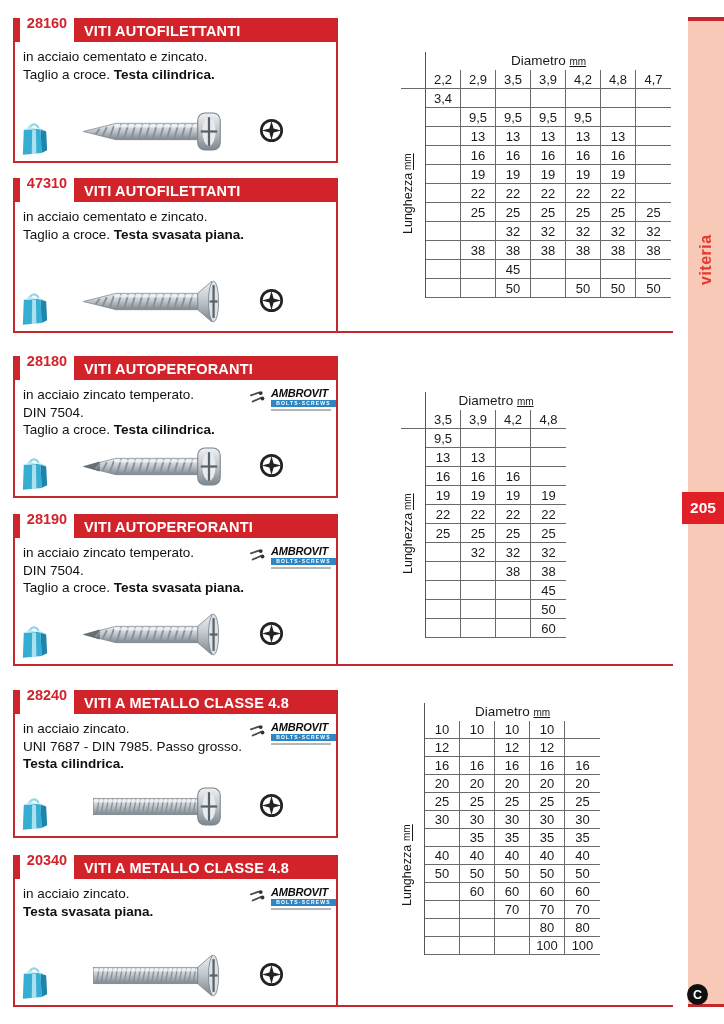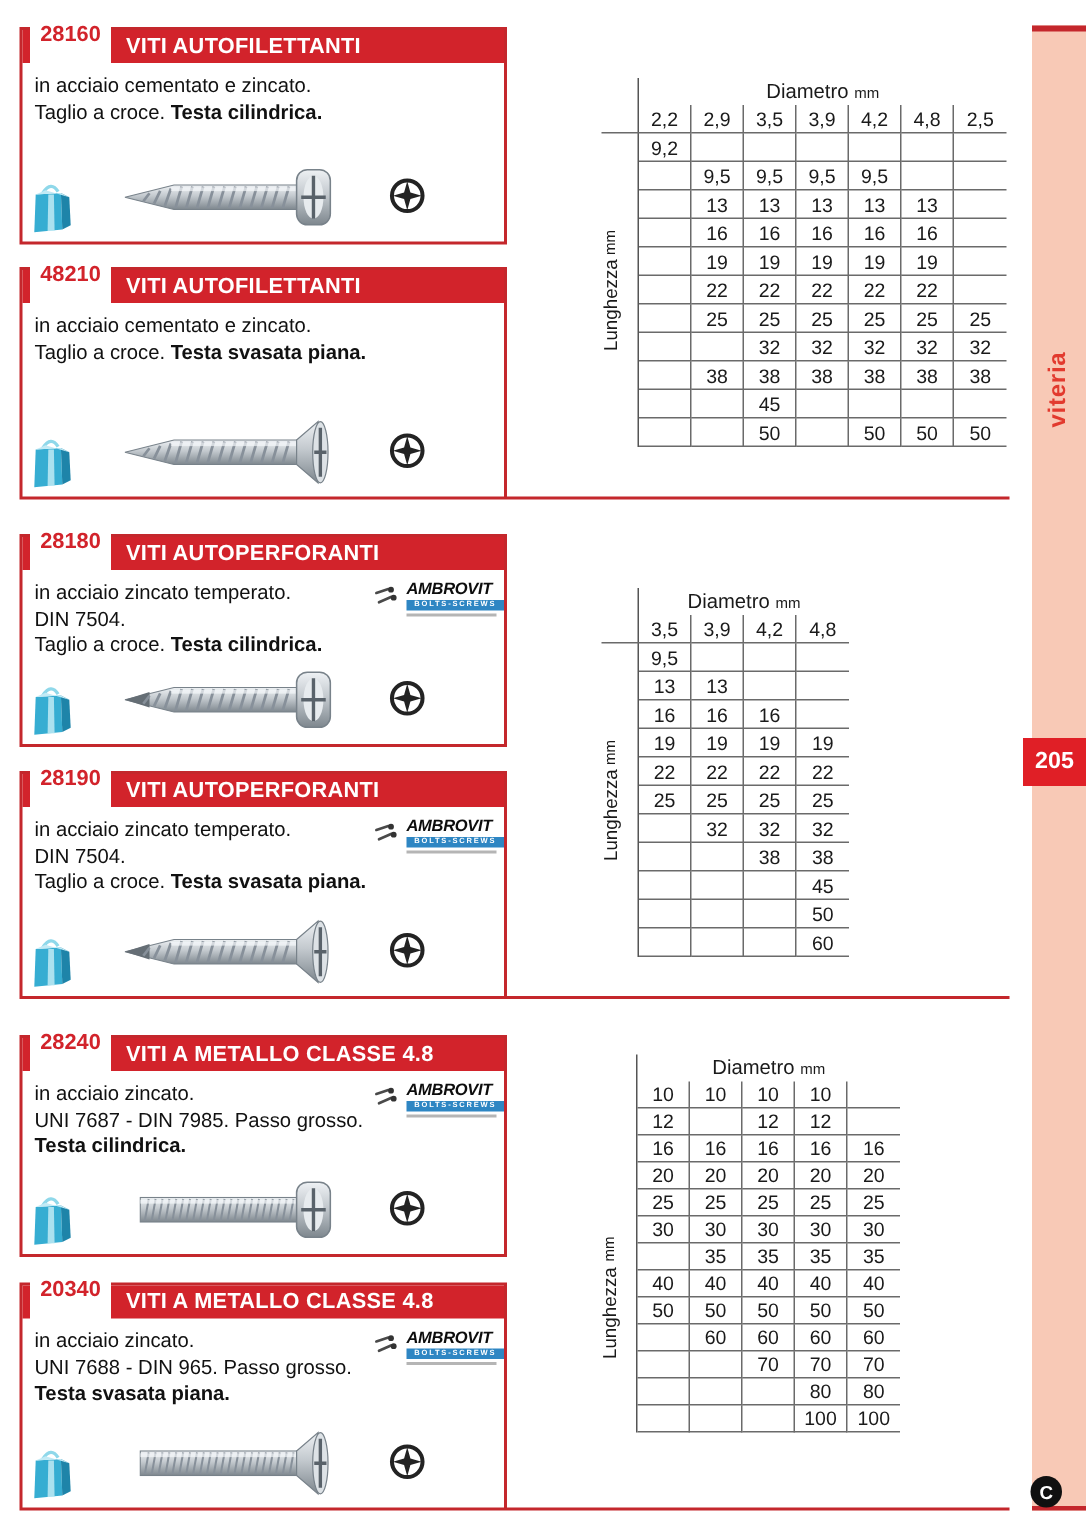--- a/index.html
+++ b/index.html
@@ -23,21 +23,21 @@
   .brand-tag{height:2px;background:#b5b5b5;margin-top:2px;width:92%;}
   
   .bluebox{position:absolute;left:6px;bottom:4px;width:28px;height:36px;}
   .screw{position:absolute;left:60px;bottom:6px;width:176px;height:47px;}
   .screw svg{width:100%;height:100%;}
   .phillips{position:absolute;left:244px;bottom:18px;width:25px;height:25px;}
   
   .vtable{position:absolute;color:#1a1a1a;}
   .vt-grid{border-left:1.3px solid #555;}
   .vt-title{height:18px;line-height:18px;text-align:center;font-size:13.5px;white-space:nowrap;}
-  .t-unit,.rl-unit{font-size:10px;}
+  .t-unit,.rl-unit{font-size:10px;text-decoration:underline;}
   .vt-row{display:flex;}
   .vt-cell{width:35px;text-align:center;font-size:13px;border-right:1px solid #6a6a6a;border-bottom:1px solid #6a6a6a;box-sizing:border-box;}
   .vt-row .vt-cell:last-child{border-right:none;}
   .vt-head{position:relative;}
   .vt-head::after{content:"";position:absolute;left:-25px;width:25px;bottom:0;height:1px;background:#6a6a6a;}
   .vt-rowlabel{position:absolute;left:-26px;width:17px;display:flex;align-items:center;justify-content:center;
     writing-mode:vertical-rl;transform:rotate(180deg);font-size:12.5px;white-space:nowrap;color:#1a1a1a;}
   
   .sep{position:absolute;left:338px;width:335px;height:2px;background:#c4272c;}
   
@@ -113,21 +113,21 @@
         <line x1="125" y1="9" x2="125" y2="37" stroke="#59626a" stroke-width="2.2"></line>
       </svg></div>
     <svg class="phillips" viewBox="0 0 26 26" xmlns="http://www.w3.org/2000/svg">
       <circle cx="13" cy="13" r="10.6" fill="none" stroke="#232323" stroke-width="2.8"></circle>
       <polygon points="13,3 15.2,10.8 23,13 15.2,15.2 13,23 10.8,15.2 3,13 10.8,10.8" fill="#232323"></polygon>
     </svg>
   </section>
 
   <section class="pbox" style="top: 178px; height: 155px;">
     <header class="phead">
-      <span class="pcode">48210</span>
+      <span class="pcode">47310</span>
       <span class="ptitle">VITI AUTOFILETTANTI</span>
     </header>
     <div class="pdesc">
       <div class="dline"><span class="dreg">in acciaio cementato e zincato.</span><b class="dbold"></b></div>
       <div class="dline"><span class="dreg">Taglio a croce. </span><b class="dbold">Testa svasata piana.</b></div>
       <div class="dline"><span class="dreg"></span><b class="dbold"></b></div>
     </div>
 
     <svg class="bluebox" viewBox="0 0 30 38" xmlns="http://www.w3.org/2000/svg">
       <path d="M8 8 Q14 -1 19 7" fill="none" stroke="#8fd8ea" stroke-width="2.4"></path>
@@ -382,21 +382,20 @@
     </svg>
   </section>
 
   <section class="pbox" style="top: 855px; height: 152px;">
     <header class="phead">
       <span class="pcode">20340</span>
       <span class="ptitle">VITI A METALLO CLASSE 4.8</span>
     </header>
     <div class="pdesc">
       <div class="dline"><span class="dreg">in acciaio zincato.</span><b class="dbold"></b></div>
-      <div class="dline"><span class="dreg">UNI 7688 - DIN 965. Passo grosso.</span><b class="dbold"></b></div>
       <div class="dline"><span class="dreg"></span><b class="dbold">Testa svasata piana.</b></div>
     </div>
     <div class="brand">
       <svg class="brand-screws" viewBox="0 0 20 18" xmlns="http://www.w3.org/2000/svg">
         <g stroke="#4a4a4a" stroke-width="2" stroke-linecap="round">
           <line x1="2" y1="6" x2="11" y2="3"></line>
           <line x1="4" y1="13" x2="13" y2="9"></line>
         </g>
         <circle cx="13" cy="3.5" r="2.2" fill="#333"></circle>
         <circle cx="15" cy="9.5" r="2.2" fill="#333"></circle>
@@ -467,24 +466,24 @@
       <div class="vt-title">
         <span class="t-main">Diametro</span> <span class="t-unit">mm</span>
       </div>
       <div class="vt-row vt-head">
         <div class="vt-cell" style="line-height: 19px; height: 19px;">2,2</div>
         <div class="vt-cell" style="line-height: 19px; height: 19px;">2,9</div>
         <div class="vt-cell" style="line-height: 19px; height: 19px;">3,5</div>
         <div class="vt-cell" style="line-height: 19px; height: 19px;">3,9</div>
         <div class="vt-cell" style="line-height: 19px; height: 19px;">4,2</div>
         <div class="vt-cell" style="line-height: 19px; height: 19px;">4,8</div>
-        <div class="vt-cell" style="line-height: 19px; height: 19px;">2,5</div>
+        <div class="vt-cell" style="line-height: 19px; height: 19px;">4,7</div>
       </div>
     <div class="vt-row">
-        <div class="vt-cell" style="line-height: 19px; height: 19px;">9,2</div>
+        <div class="vt-cell" style="line-height: 19px; height: 19px;">3,4</div>
         <div class="vt-cell" style="line-height: 19px; height: 19px;"></div>
         <div class="vt-cell" style="line-height: 19px; height: 19px;"></div>
         <div class="vt-cell" style="line-height: 19px; height: 19px;"></div>
         <div class="vt-cell" style="line-height: 19px; height: 19px;"></div>
         <div class="vt-cell" style="line-height: 19px; height: 19px;"></div>
         <div class="vt-cell" style="line-height: 19px; height: 19px;"></div>
       </div>
       <div class="vt-row">
         <div class="vt-cell" style="line-height: 19px; height: 19px;"></div>
         <div class="vt-cell" style="line-height: 19px; height: 19px;">9,5</div>

